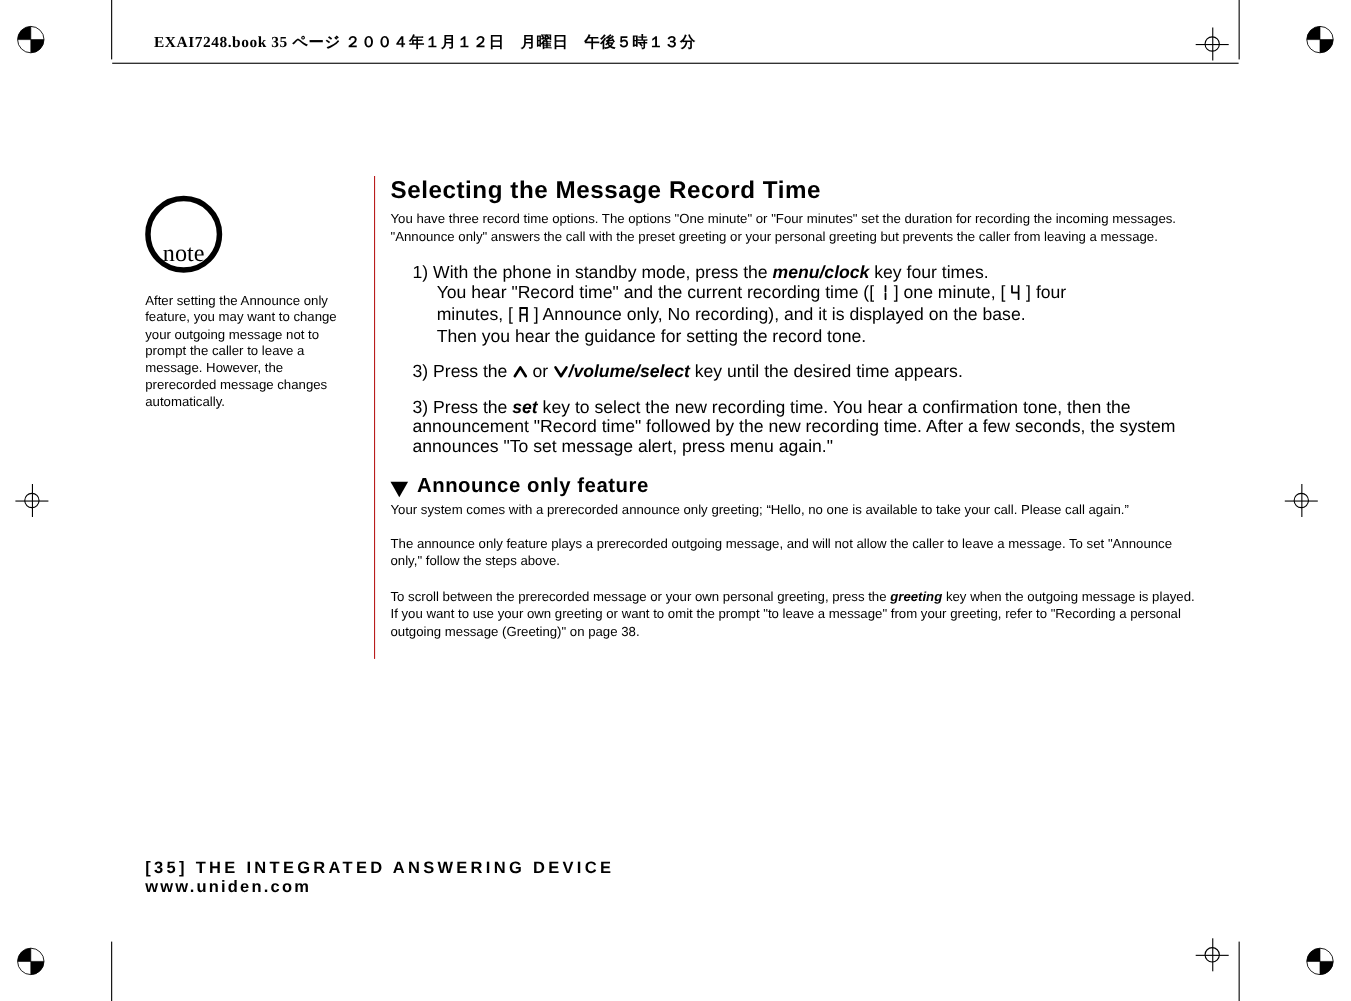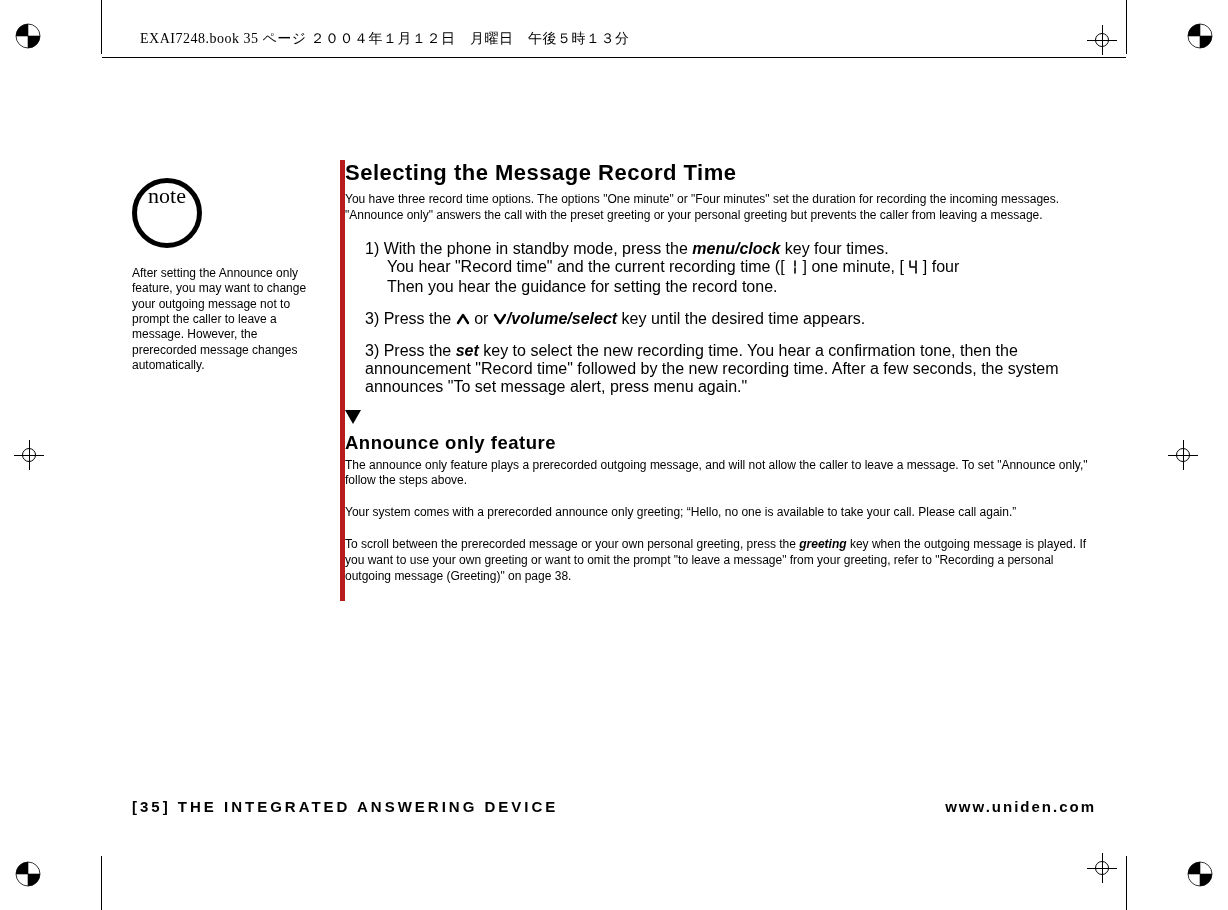--- a/index.html
+++ b/index.html
@@ -49,75 +49,76 @@
     position:absolute;
     top: 57px; left: 102px; right: 102px;
     height: 1px; background:#000;
   }
   .doc-header {
     position:absolute;
     top: 30px; left: 140px;
     font-family: "MS Mincho", "Hiragino Mincho ProN", serif;
     font-size: 14px;
     letter-spacing: 0.5px;
+    font-weight: bold;
   }
 
   
   .page {
     position:absolute;
     top: 160px; left: 132px; right: 132px; bottom: 130px;
   }
 
   .note-col {
     position:absolute;
     left: 0; top: 18px;
     width: 180px;
   }
   .note-badge {
     width: 70px; height: 70px;
     border: 5px solid #000;
     border-radius: 50%;
-    display:flex; align-items:flex-start; justify-content:center;
+    display:flex; align-items:flex-end; justify-content:center;
     margin-bottom: 18px;
   }
   .note-badge span {
     font-family: Georgia, "Times New Roman", serif;
     font-size: 22px;
   }
   .note-text {
     font-size: 12px;
     line-height: 1.28;
     font-family: Liberation Sans, sans-serif;
   }
 
   .content {
     position:absolute;
     left: 208px; top: 0; right: 0;
-    border-left: 5px solid #b91c1c;
-    padding-left: 0;
+    border-left: 1px solid #b91c1c;
+    padding-left: 14px;
   }
   .content h1 {
     font-size: 22px;
     font-weight: bold;
     letter-spacing: 0.5px;
     margin-bottom: 6px;
   }
   .content p, .content li {
     font-size: 12px;
     line-height: 1.32;
   }
   .content .para { margin-bottom: 16px; }
   .content .step { margin-bottom: 14px; margin-left: 20px; }
   .content .step .hang { display:block; padding-left: 22px; }
   .keylabel { font-style: italic; font-weight: bold; }
   .digit-svg { display:inline-block; vertical-align:-2px; }
 
   .subhead {
-    display:flex; align-items:flex-start; gap:8px;
-    margin-top: 4px; margin-bottom: 4px; flex-direction: column;
+    display:flex; align-items:flex-end; gap:8px;
+    margin-top: 4px; margin-bottom: 4px;
   }
   .subhead .tri {
     width:0; height:0;
     border-left:8px solid transparent;
     border-right:8px solid transparent;
     border-top:14px solid #000;
   }
   .subhead h2 {
     font-size: 18.5px;
     font-weight: bold;
@@ -129,20 +130,21 @@
   }
 
   
   .footer {
     position:absolute;
     left: 132px; right: 132px; bottom: 95px;
     display:flex; justify-content:space-between;
     font-size: 15px;
     letter-spacing: 3px;
     font-weight: bold;
+    flex-direction: column;
   }
   .footer-left { white-space: pre; }
   .footer-right { letter-spacing: 2px; }
 
 </style>
 </head>
 <body>
 
 <div class="reg-mark reg-tl">
   <svg viewBox="0 0 28 28">
@@ -254,20 +256,34 @@
         <span class="digit-svg"><svg width="10" height="14" viewBox="0 0 10 14">
               <g stroke="#000" stroke-width="1.6" stroke-linecap="round">
                 <line x1="2" y1="1" x2="2" y2="6"></line>
                 <line x1="8" y1="1" x2="8" y2="6"></line>
                 <line x1="2" y1="7" x2="8" y2="7"></line>
                 <line x1="8" y1="8" x2="8" y2="13"></line>
               </g>
             </svg></span>
         <span> ] four</span>
       </span>
+      <span class="hang">
+        <span>minutes, [ </span>
+        <span class="digit-svg"><svg width="10" height="14" viewBox="0 0 10 14">
+              <g stroke="#000" stroke-width="1.6" stroke-linecap="round">
+                <line x1="2" y1="1" x2="8" y2="1"></line>
+                <line x1="2" y1="1" x2="2" y2="6"></line>
+                <line x1="8" y1="1" x2="8" y2="6"></line>
+                <line x1="2" y1="7" x2="8" y2="7"></line>
+                <line x1="2" y1="8" x2="2" y2="13"></line>
+                <line x1="8" y1="8" x2="8" y2="13"></line>
+              </g>
+            </svg></span>
+        <span> ] Announce only, No recording), and it is displayed on the base.</span>
+      </span>
       <span class="hang">Then you hear the guidance for setting the record tone.</span>
     </div>
 
     <div class="step">
       <span>3) Press the </span>
       <span class="up-caret"><svg width="14" height="12" viewBox="0 0 14 12">
             <path d="M2 10 L7 2 L12 10" fill="none" stroke="#000" stroke-width="2.4" stroke-linecap="round" stroke-linejoin="round"></path>
           </svg></span>
       <span> or </span>
       <span class="down-caret"><svg width="14" height="12" viewBox="0 0 14 12">
@@ -277,22 +293,22 @@
 
     <div class="step">
       <span>3) Press the </span><span class="keylabel">set</span><span> key to select the new recording time. You hear a confirmation tone, then the announcement "Record time" followed by the new recording time. After a few seconds, the system announces "To set message alert, press menu again."</span>
     </div>
 
     <div class="subhead">
       <div class="tri"></div>
       <h2>Announce only feature</h2>
     </div>
 
+    <p class="para">Your system comes with a prerecorded announce only greeting; “Hello, no one is available to take your call. Please call again.”</p>
     <p class="para">The announce only feature plays a prerecorded outgoing message, and will not allow the caller to leave a message. To set "Announce only," follow the steps above.</p>
-    <p class="para">Your system comes with a prerecorded announce only greeting; “Hello, no one is available to take your call. Please call again.”</p>
     <p class="para">
       <span>To scroll between the prerecorded message or your own personal greeting, press the </span><span class="keylabel">greeting</span><span> key when the outgoing message is played. If you want to use your own greeting or want to omit the prompt "to leave a message" from your greeting, refer to "Recording a personal outgoing message (Greeting)" on page 38.</span>
     </p>
 
   </div>
 
 </div>
 
 <div class="footer">
   <span class="footer-left">[35] THE INTEGRATED ANSWERING DEVICE</span>

